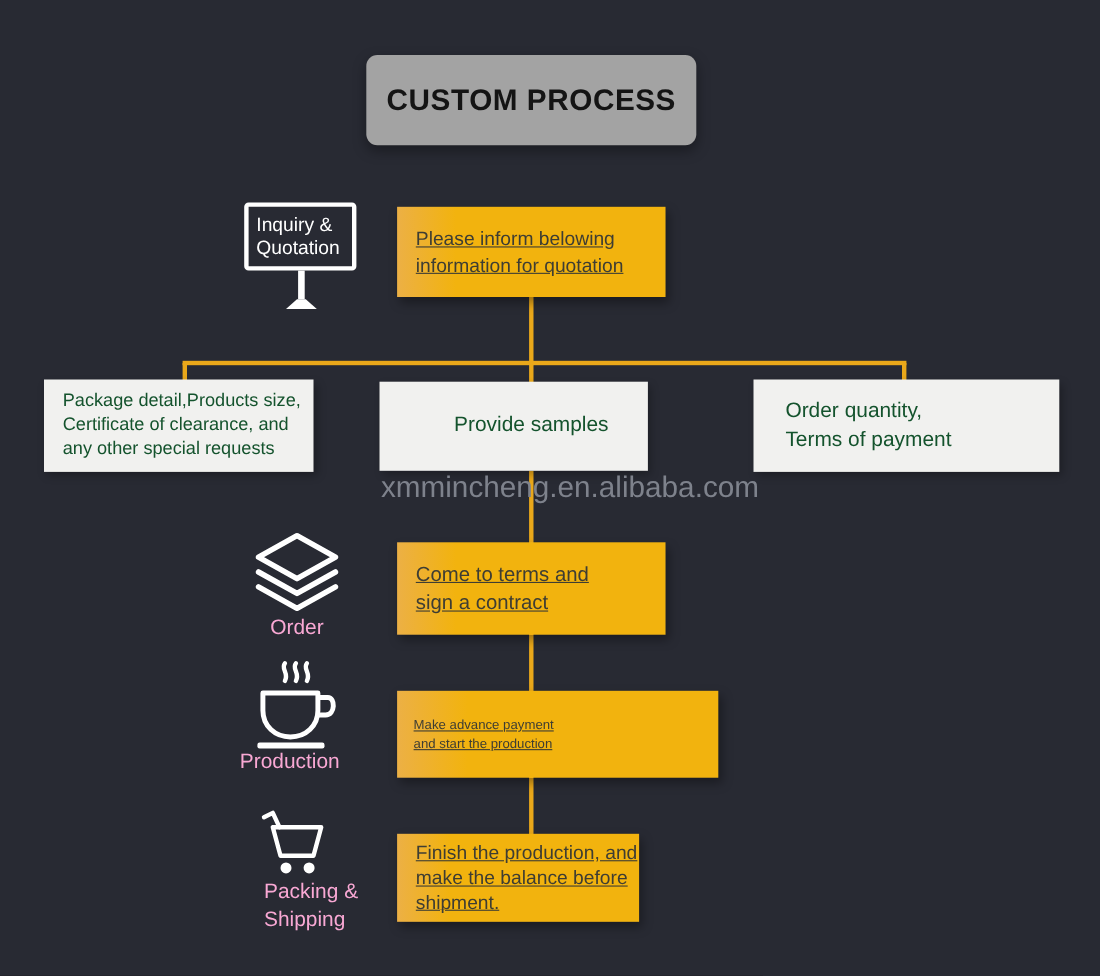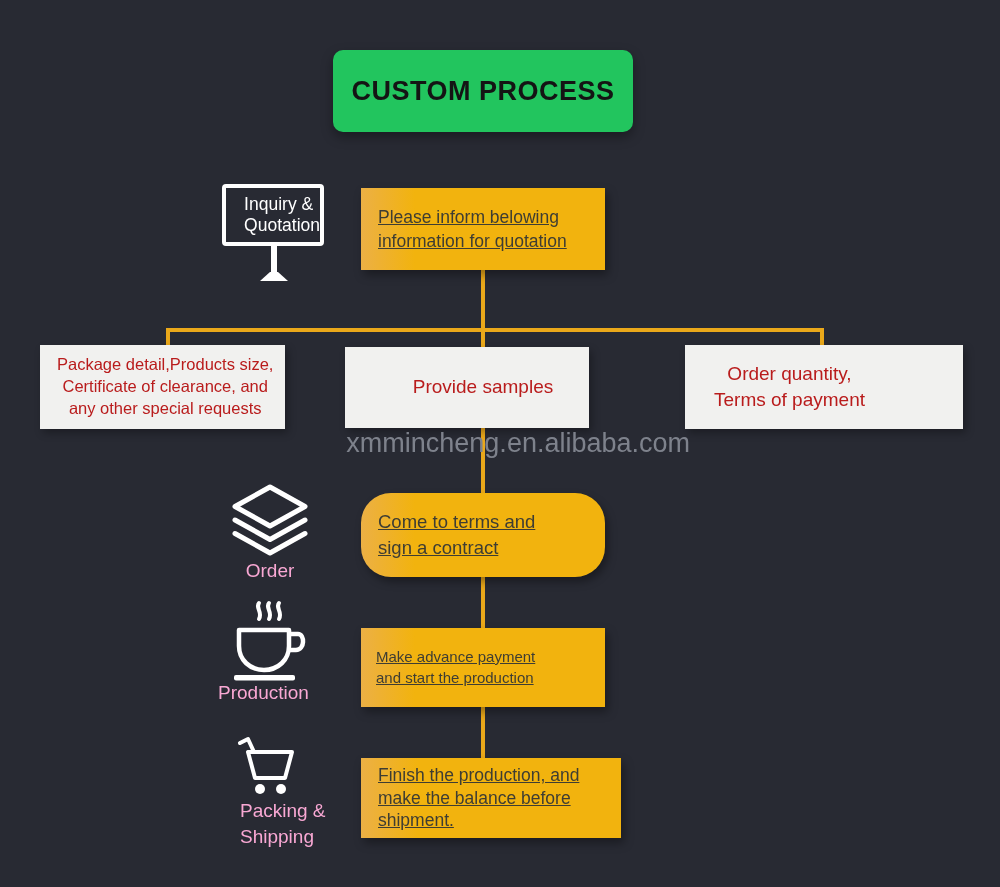--- a/index.html
+++ b/index.html
@@ -5,21 +5,21 @@
   * { margin:0; padding:0; box-sizing:border-box; }
   body { background:#17181d; font-family:"Liberation Sans", sans-serif; }
   .canvas {
     position:relative; width:1000px; height:887px;
     background:#282a33; overflow:hidden;
   }
 
   
   .title-box {
     position:absolute; left:333px; top:50px; width:300px; height:82px;
-    background:#22c55e; border-radius:10px;
+    background:#a3a3a3; border-radius:10px;
     display:flex; align-items:center; justify-content:center;
     box-shadow:0 5px 12px rgba(0,0,0,0.35);
   }
   .title-box span {
     font-size:27px; font-weight:bold; color:#141414; letter-spacing:0.5px;
   }
 
   
   .line { position:absolute; background:#eaa81a; }
   .v { width:4px; }
@@ -30,45 +30,44 @@
     position:absolute; display:flex; align-items:center;
     white-space:pre-line; line-height:1.38;
   }
   .yellow {
     background:linear-gradient(90deg,#ecb045 0%, #f2b30e 22%);
     color:#3e3d33;
     box-shadow:3px 5px 9px rgba(0,0,0,0.35);
     text-decoration:underline;
   }
   .light {
-    background:#f1f1ef; color:#b91c1c;
+    background:#f1f1ef; color:#14532d;
     box-shadow:3px 4px 8px rgba(0,0,0,0.3);
-    text-align:center;
   }
 
   .box-inform   { left:361px; top:188px; width:244px; height:82px; padding-left:17px; font-size:17.5px; }
   .box-package  { left:40px;  top:345px; width:245px; height:84px; padding-left:17px; font-size:16.5px; line-height:1.32; }
   .box-samples  { left:345px; top:347px; width:244px; height:81px; justify-content:center; font-size:19px;padding-left:32px; }
   .box-quantity { left:685px; top:345px; width:278px; height:84px; padding-left:29px; font-size:19px; line-height:1.35; }
-  .box-contract { left:361px; top:493px; width:244px; height:84px; padding-left:17px; font-size:18.5px;border-radius:30px; }
-  .box-payment  { left:361px; top:628px; width:244px; height:79px; padding-left:15px; font-size:15px; }
-  .box-finish   { left:361px; top:758px; width:260px; height:80px; padding-left:17px; font-size:17.5px; line-height:1.3; }
+  .box-contract { left:361px; top:493px; width:244px; height:84px; padding-left:17px; font-size:18.5px; }
+  .box-payment  { left:361px; top:628px; width:292px; height:79px; padding-left:15px; font-size:12px; }
+  .box-finish   { left:361px; top:758px; width:220px; height:80px; padding-left:17px; font-size:17.5px; line-height:1.3; }
 
   
   .watermark {
     position:absolute; left:300px; top:428px; width:390px;
     text-align:right; font-size:27px; color:#7e828c;
   }
 
   
   .monitor { position:absolute; left:222px; top:184px; width:104px; }
   .monitor .screen {
     width:102px; height:62px; border:4px solid #fff; border-radius:4px;
     display:flex; align-items:center; padding-left:7px;
-    color:#fff; font-size:17.5px; line-height:1.22; white-space:pre-line;justify-content:flex-end;
+    color:#fff; font-size:17.5px; line-height:1.22; white-space:pre-line;
   }
   .monitor .neck { width:6px; height:26px; background:#fff; margin:0 auto; }
   .monitor .base {
     width:28px; height:0; margin:0 auto;
     border-bottom:9px solid #fff;
     border-left:10px solid transparent; border-right:10px solid transparent;
   }
 
   
   .stage-icon { position:absolute; }

